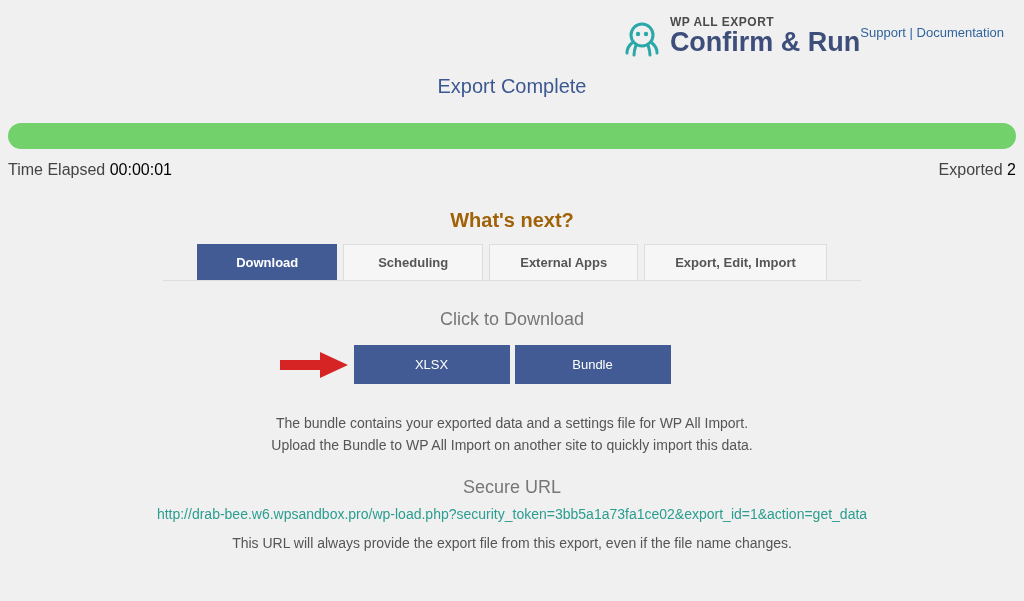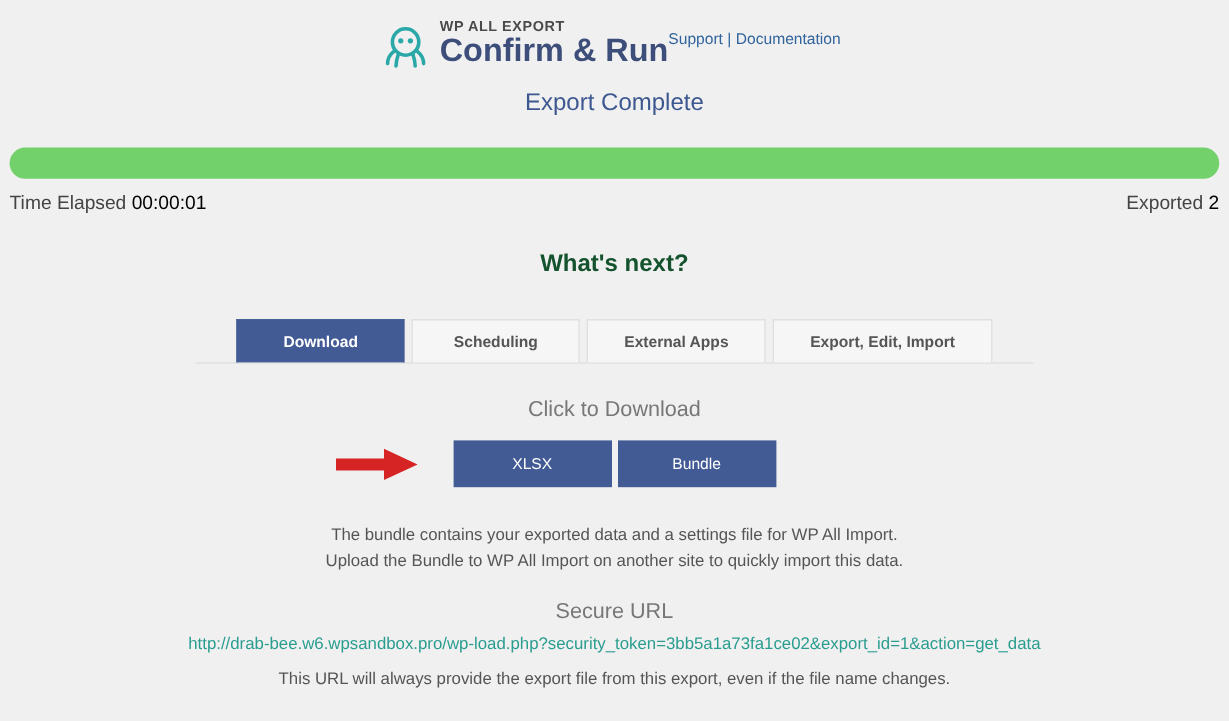--- a/index.html
+++ b/index.html
@@ -6,21 +6,21 @@
     body {
       font-family: "Segoe UI", Arial, sans-serif;
       background: #f0f0f1;
       width: 1024px;
       height: 601px;
       overflow: hidden;
       color: #333;
     }
     .header {
       display: flex;
-      justify-content: center;
+      justify-content: flex-end;
       align-items: flex-start;
       padding: 15px 20px 0 15px;
     }
     .header-left {
       display: flex;
       align-items: flex-start;
       gap: 8px;
     }
     .logo-icon {
       width: 40px;
@@ -81,24 +81,24 @@
       font-weight: 400;
     }
     .exported {
       font-size: 16px;
       color: #444;
     }
     .exported-count { color: #000; }
     .whats-next {
       text-align: center;
       font-size: 20px;
-      color: #14532d;
+      color: #a16207;
       font-weight: 600;
       margin-top: 30px;
-      margin-bottom: 34px;
+      margin-bottom: 12px;
     }
     .tabs {
       display: flex;
       justify-content: center;
       gap: 6px;
       border-bottom: 1px solid #ddd;
       width: 698px;
       margin: 0 auto;
     }
     .tab {
@@ -140,21 +140,21 @@
       width: 70px;
       height: 30px;
     }
     .dl-btn {
       background: #425b94;
       color: #fff;
       padding: 12px 0;
       font-size: 13px;
       font-weight: 500;
       text-align: center;
-      width: 132px;
+      width: 156px;
       cursor: pointer;
       border: none;
     }
     .bundle-desc {
       text-align: center;
       font-size: 14px;
       color: #555;
       margin-top: 28px;
       line-height: 1.6;
     }

